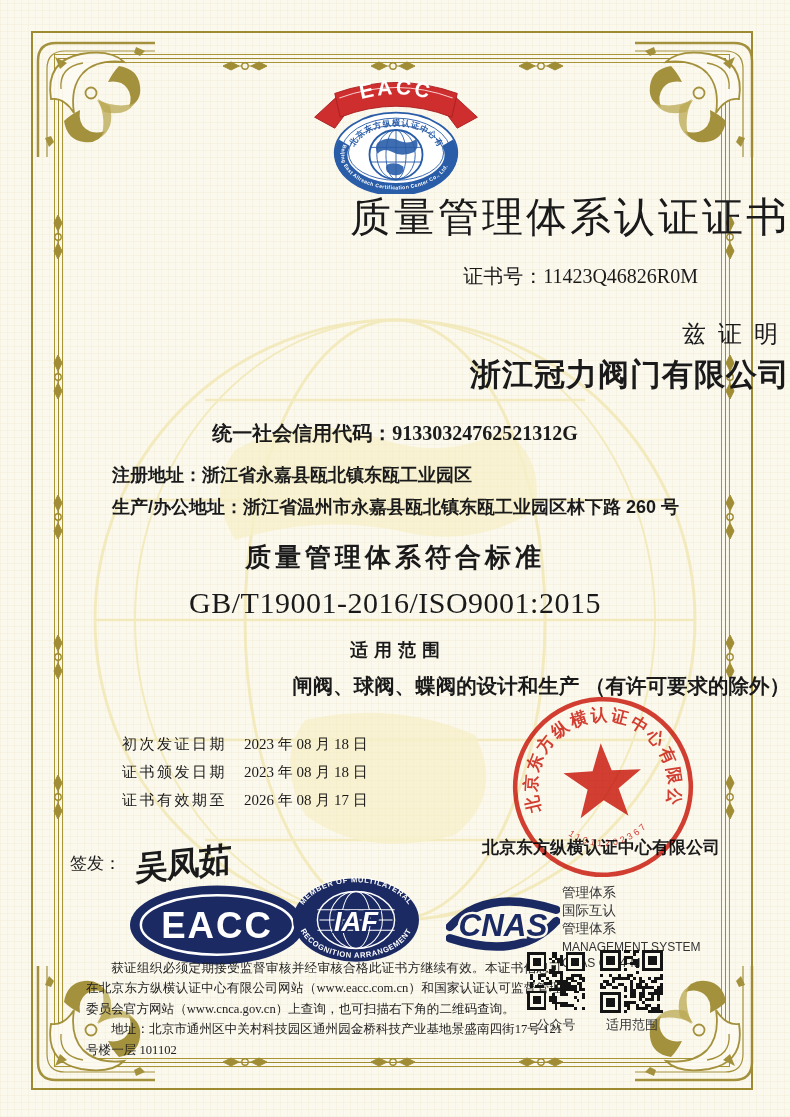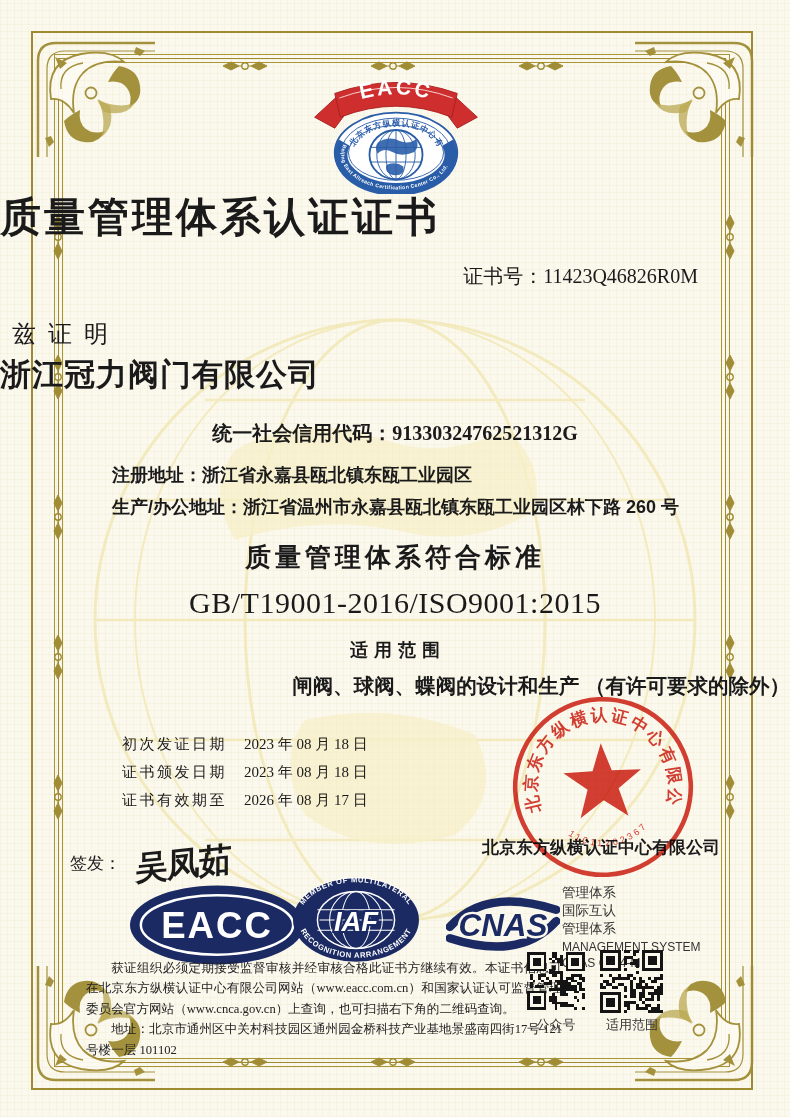--- a/index.html
+++ b/index.html
@@ -9,25 +9,25 @@
           repeating-linear-gradient(0deg, rgba(225,214,160,.14) 0 1px, transparent 1px 7px),
           repeating-linear-gradient(90deg, rgba(225,214,160,.14) 0 1px, transparent 1px 7px);}
   .abs{position:absolute;}
   
   .frame-outer{position:absolute;inset:31px 37px 27px 31px;border:2.5px solid #9e8a31;z-index:1;}
   .rail1{position:absolute;inset:54px 60px 50px 54px;border:1px solid #a89536;z-index:1;}
   .rail2{position:absolute;inset:58px 64px 54px 58px;border:1.5px solid #9e8a31;z-index:1;}
   .rail3{position:absolute;inset:62px 68px 58px 62px;border:1px solid #a89536;z-index:1;}
   .corner{position:absolute;width:122px;height:122px;z-index:1;opacity:.95;}
   
-  .title{left:0;right:0;top:190px;text-align:left;font-size:41px;font-weight:700;letter-spacing:3px;
+  .title{left:0;right:0;top:190px;text-align:right;font-size:41px;font-weight:400;letter-spacing:3px;
          font-family:"Liberation Sans",sans-serif;z-index:2;}
   .certno{right:92px;top:263px;font-size:20px;z-index:2;text-align:center;}
-  .certify{left:0;right:0;top:318px;text-align:left;font-size:24px;letter-spacing:12px;text-indent:12px;z-index:2;}
-  .company{left:0;right:0;top:354px;text-align:left;font-size:31px;font-weight:900;letter-spacing:1px;
+  .certify{left:0;right:0;top:318px;text-align:right;font-size:24px;letter-spacing:12px;text-indent:12px;z-index:2;}
+  .company{left:0;right:0;top:354px;text-align:right;font-size:31px;font-weight:900;letter-spacing:1px;
            font-family:"Liberation Sans",sans-serif;z-index:2;}
   .credit{left:0;right:0;top:420px;text-align:center;font-size:20px;font-weight:700;
           font-family:"Liberation Sans",sans-serif;z-index:2;}
   .addr{left:112px;top:459px;font-size:18px;font-weight:700;line-height:32px;
         font-family:"Liberation Sans",sans-serif;z-index:2;}
   .std-head{left:0;right:0;top:540px;text-align:center;font-size:26px;font-weight:800;letter-spacing:4px;
             font-family:"Liberation Sans",sans-serif;z-index:2;}
   .std{left:0;right:0;top:586px;text-align:center;font-size:30px;letter-spacing:.5px;z-index:2;}
   .scope-head{left:0;right:0;top:638px;text-align:center;font-size:18px;font-weight:700;letter-spacing:6px;text-indent:6px;
               font-family:"Liberation Sans",sans-serif;z-index:2;}

